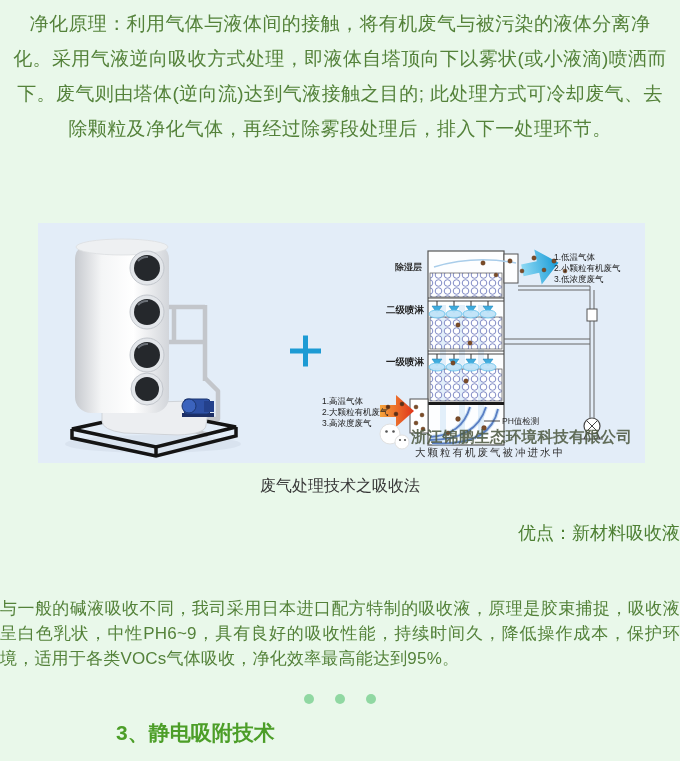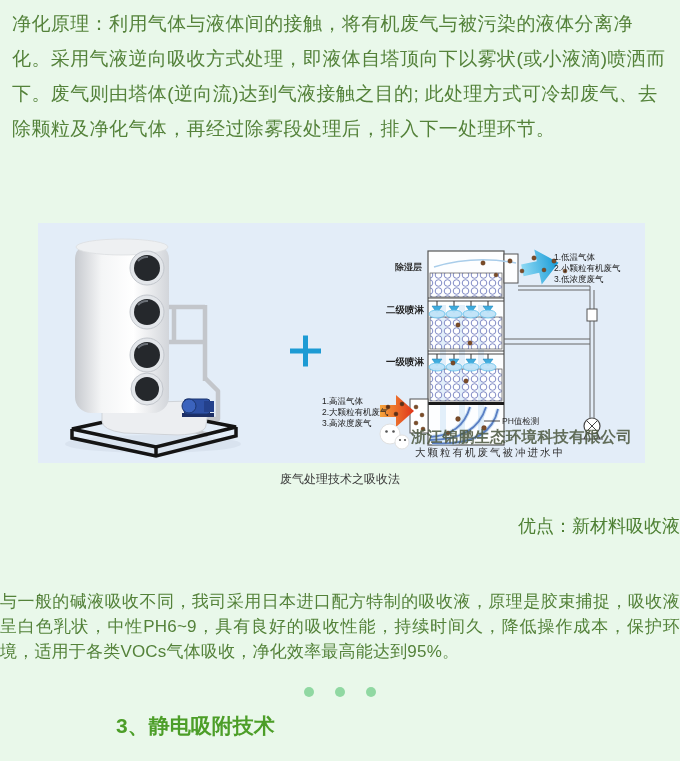--- a/index.html
+++ b/index.html
@@ -4,32 +4,32 @@
 <style>
   html,body{margin:0;padding:0;}
   body{
     width:680px;height:761px;overflow:hidden;
     background:#e9f8ea;
     font-family:"Liberation Sans","DejaVu Sans",sans-serif;
   }
   .intro{
     width:656px;margin:6px auto 0;
     font-size:19px;line-height:35px;letter-spacing:.4px;
-    text-align:left;color:#54823a;
+    text-align:center;color:#54823a;
   }
   .figure{
     position:relative;
     width:607px;height:240px;
     margin:77px 0 0 38px;
     background:#e3edf8;
   }
   .figure svg{display:block;}
   .caption{
-    margin-top:6px;text-align:center;
-    font-size:12px;line-height:20px;color:#383838;
+    margin-top:13px;text-align:center;
+    font-size:16px;line-height:20px;color:#383838;
   }
   .advantage{
     margin:25px 0 0 2px;
     font-size:18px;line-height:25px;color:#4e8034;text-align:right;
   }
   .detail{
     margin:50px 0 0 0;width:680px;
     font-size:17px;line-height:25px;letter-spacing:.2px;
     text-align:justify;color:#54823a;
   }

